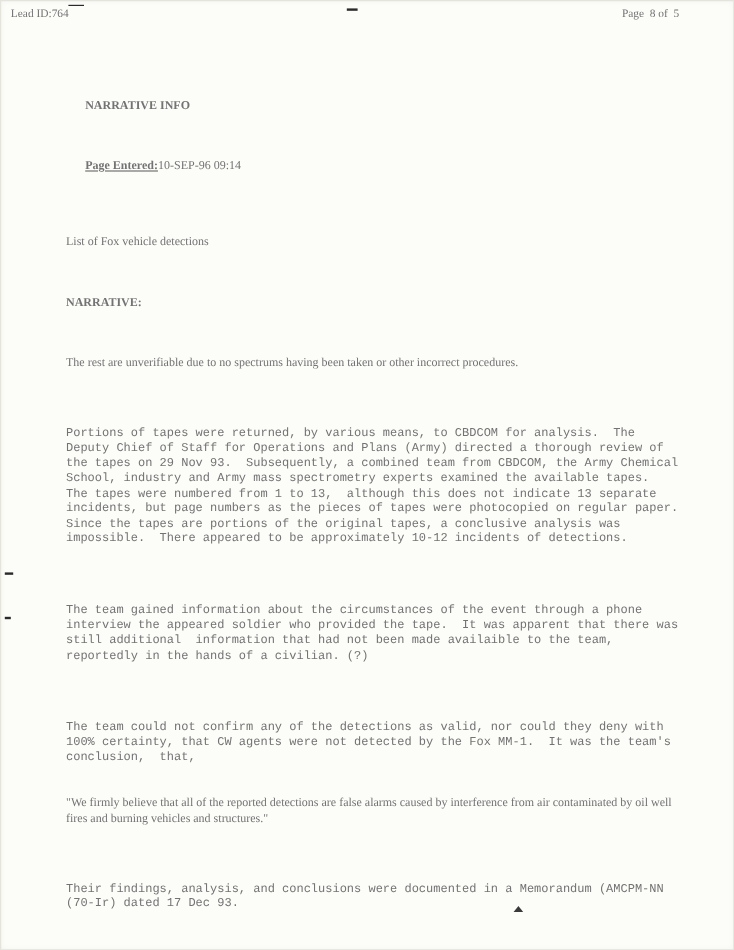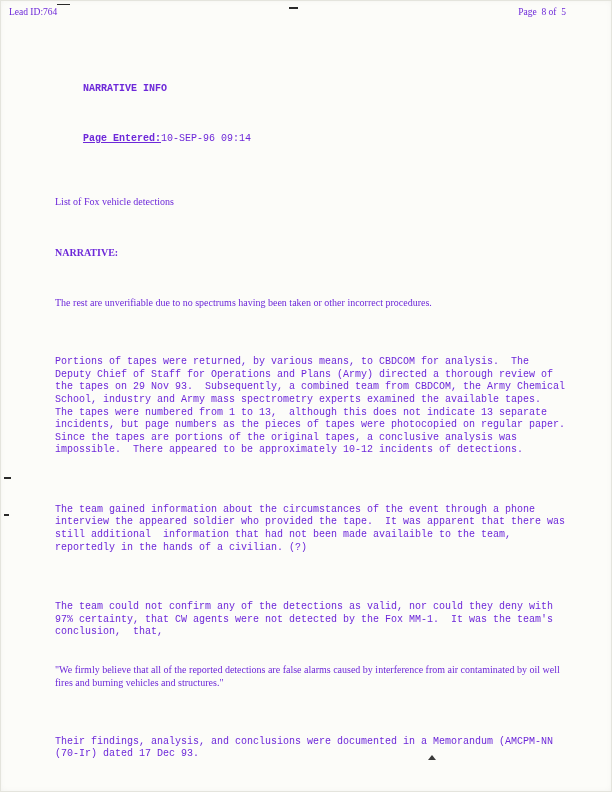--- a/index.html
+++ b/index.html
@@ -3,25 +3,25 @@
 <meta charset="utf-8">
 <style>
   * { margin:0; padding:0; box-sizing:border-box; }
   html,body { width:612px; height:792px; }
   body { background:#ffffff; }
   .page {
     position:relative; width:612px; height:792px; overflow:hidden;
     background:#fcfcf9;
     box-shadow: inset 0 0 0 1px #e4e4dd, inset 0 0 6px rgba(0,0,0,0.05);
     font-family:"Liberation Serif","DejaVu Serif",serif;
-    color:#6d28d9;
+    color:#737373;
   }
   .hdr { display:flex; justify-content:space-between; padding:7px 46px 0 9px; font-size:9.5px; white-space:pre-wrap; }
   .content { margin:28px 46px 0 55px; font-size:10px; line-height:12.6px; white-space:pre-wrap; }
-  .ind { margin-left:28px;font-family:Liberation Mono, monospace; }
+  .ind { margin-left:16px; }
   .b { font-weight:bold; }
   .u { text-decoration:underline; }
   p.doc { margin:9px 0 0 0;font-family:Liberation Mono, monospace; }
   .quoteline { margin:0; }
   .artifact { position:absolute; background:#2a2a2a; }
   .artifact.tri { width:0; height:0; background:transparent;
     border-left:4px solid transparent; border-right:4px solid transparent; border-bottom:5px solid #3a3a3a; }
 </style>
 </head>
 <body>
@@ -40,21 +40,21 @@
     <div>List of Fox vehicle detections</div>
 
     <div class="b">NARRATIVE:</div>
 
     <div>The rest are unverifiable due to no spectrums having been taken or other incorrect procedures.</div>
 
     <p class="doc">Portions of tapes were returned, by various means, to CBDCOM for analysis.  The Deputy Chief of Staff for Operations and Plans (Army) directed a thorough review of the tapes on 29 Nov 93.  Subsequently, a combined team from CBDCOM, the Army Chemical School, industry and Army mass spectrometry experts examined the available tapes.  The tapes were numbered from 1 to 13,  although this does not indicate 13 separate incidents, but page numbers as the pieces of tapes were photocopied on regular paper.  Since the tapes are portions of the original tapes, a conclusive analysis was impossible.  There appeared to be approximately 10-12 incidents of detections.</p>
 
     <p class="doc">The team gained information about the circumstances of the event through a phone interview the appeared soldier who provided the tape.  It was apparent that there was still additional  information that had not been made availaible to the team, reportedly in the hands of a civilian. (?)</p>
 
-    <p class="doc"><span>The team could not confirm any of the detections as valid, nor could they deny with 97% certainty, that CW agents were not detected by the Fox MM-1.  It was the team's conclusion,  that,</span></p>
+    <p class="doc"><span>The team could not confirm any of the detections as valid, nor could they deny with 100% certainty, that CW agents were not detected by the Fox MM-1.  It was the team's conclusion,  that,</span></p>
     <div class="quoteline">"We firmly believe that all of the reported detections are false alarms caused by interference from air contaminated by oil well fires and burning vehicles and structures."</div>
 
     <p class="doc">Their findings, analysis, and conclusions were documented in a Memorandum (AMCPM-NN (70-Ir) dated 17 Dec 93.</p>
 
     
 
     
 
     
 

